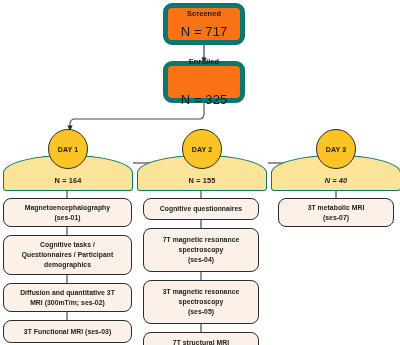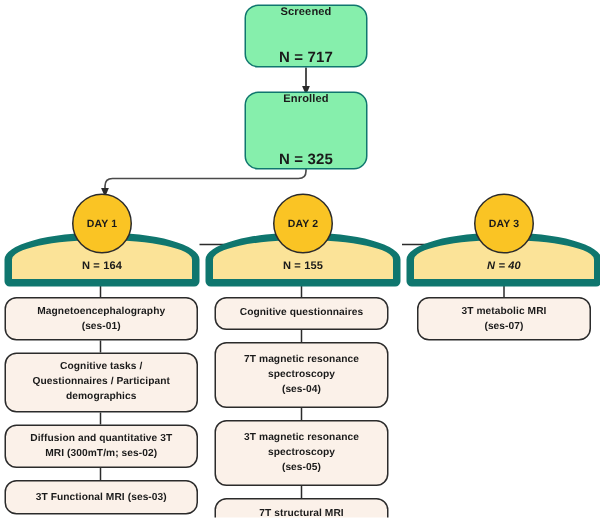--- a/index.html
+++ b/index.html
@@ -36,47 +36,47 @@
 
   
   .node {
     position: absolute;
     box-sizing: border-box;
     z-index: 2;
   }
 
   
   .topbox {
-    background: #86efac;
-    border: 1px solid #0f766e;
+    background: #f97316;
+    border: 5px solid #0f766e;
     border-radius: 9px;
     display: flex;
     flex-direction: column;
     align-items: center;
-    justify-content: space-between;
+    justify-content: center;
     gap: 7px;
     text-align: center;
   }
   .topbox .label {
     font-size: 7.4px;
     font-weight: bold;
     letter-spacing: .1px;
     line-height: 1;
   }
   .topbox .count {
-    font-size: 10px;
-    font-weight: bold;
+    font-size: 13px;
+    font-weight: normal;
     letter-spacing: .1px;
     line-height: 1;
   }
 
   
   .dome {
     background: #FBE398;
-    border: 5px solid #0f766e;
+    border: 1px solid #0f766e;
     border-top-left-radius: 100% 100%;
     border-top-right-radius: 100% 100%;
     border-bottom-left-radius: 7px;
     border-bottom-right-radius: 7px;
     display: flex;
     align-items: flex-end;
     justify-content: center;
     padding-bottom: 6px;
   }
   .dome .count {
@@ -153,21 +153,21 @@
     <path d="M201,324 L201,332" stroke="#2b2b2b" stroke-width="1" fill="none"></path>
 
     <path d="M336,190 L336,198" stroke="#2b2b2b" stroke-width="1" fill="none"></path>
   </svg>
 
   <div class="node topbox" style="left:163px; top:3px; width:82px; height:42px;">
     <div class="label">Screened</div>
     <div class="count">N = 717</div>
   </div>
 
-  <div class="node topbox" style="left:163px; top:61px; width:82px; height:52px;gap:28px;">
+  <div class="node topbox" style="left:163px; top:61px; width:82px; height:42px;gap:28px;">
     <div class="label">Enrolled</div>
     <div class="count">N = 325</div>
   </div>
 
   <div class="node dome" style="left:3px; top:155px; width:130px; height:36px;">
     <div class="count">N = 164</div>
   </div>
   <div class="node daycircle" style="left:48px; top:129px; width:40px; height:40px;">
     <div class="label">DAY 1</div>
   </div>

